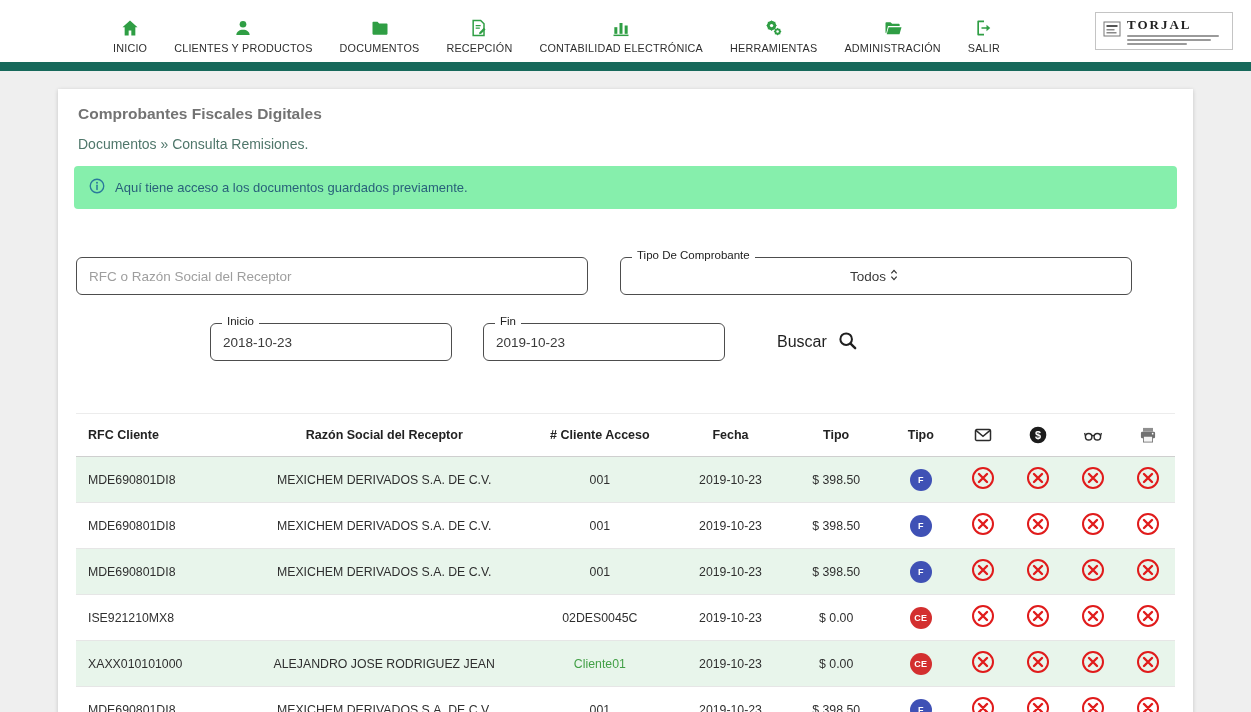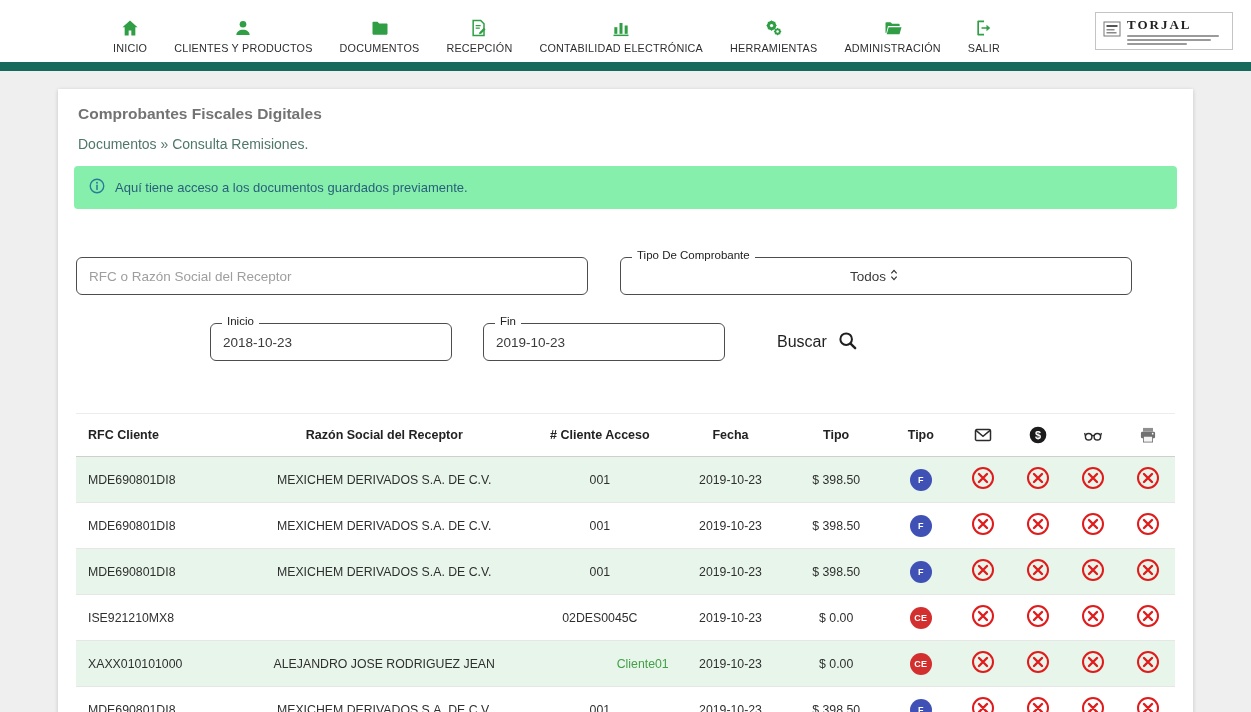--- a/index.html
+++ b/index.html
@@ -92,21 +92,21 @@
     font-size: 12.5px; font-weight: 700; color: #222;
     padding: 11px 6px; border-bottom: 1px solid #cfcfcf; text-align: center;
     white-space: nowrap;
   }
   td {
     font-size: 12.3px; color: #2f2f2f; padding: 9px 6px; height: 40px;
     text-align: center; border-bottom: 1px solid #e6e6e6; white-space: nowrap;
   }
   th.col-rfc, td.col-rfc { text-align: left; padding-left: 12px; }
   tbody tr:nth-child(odd) { background: #e8f5eb; }
-  .col-cliente[data-accent] { color: #43a047; text-align: right; }
+  .col-cliente[data-accent] { color: #43a047; }
   .tipo-badge {
     width: 22px; height: 22px; border-radius: 50%; display: inline-flex;
     align-items: center; justify-content: center;
     color: #fff; font-size: 9px; font-weight: 700; letter-spacing: .2px;
   }
   .tipo-badge[data-tipo="F"]  { background: #3f51b5; }
   .tipo-badge[data-tipo="CE"] { background: #d32f2f; }
   .xbtn { background: none; border: none; padding: 0; cursor: pointer; line-height: 0; }
   .hdr-icon { display: inline-block; vertical-align: middle; }
 </style>

